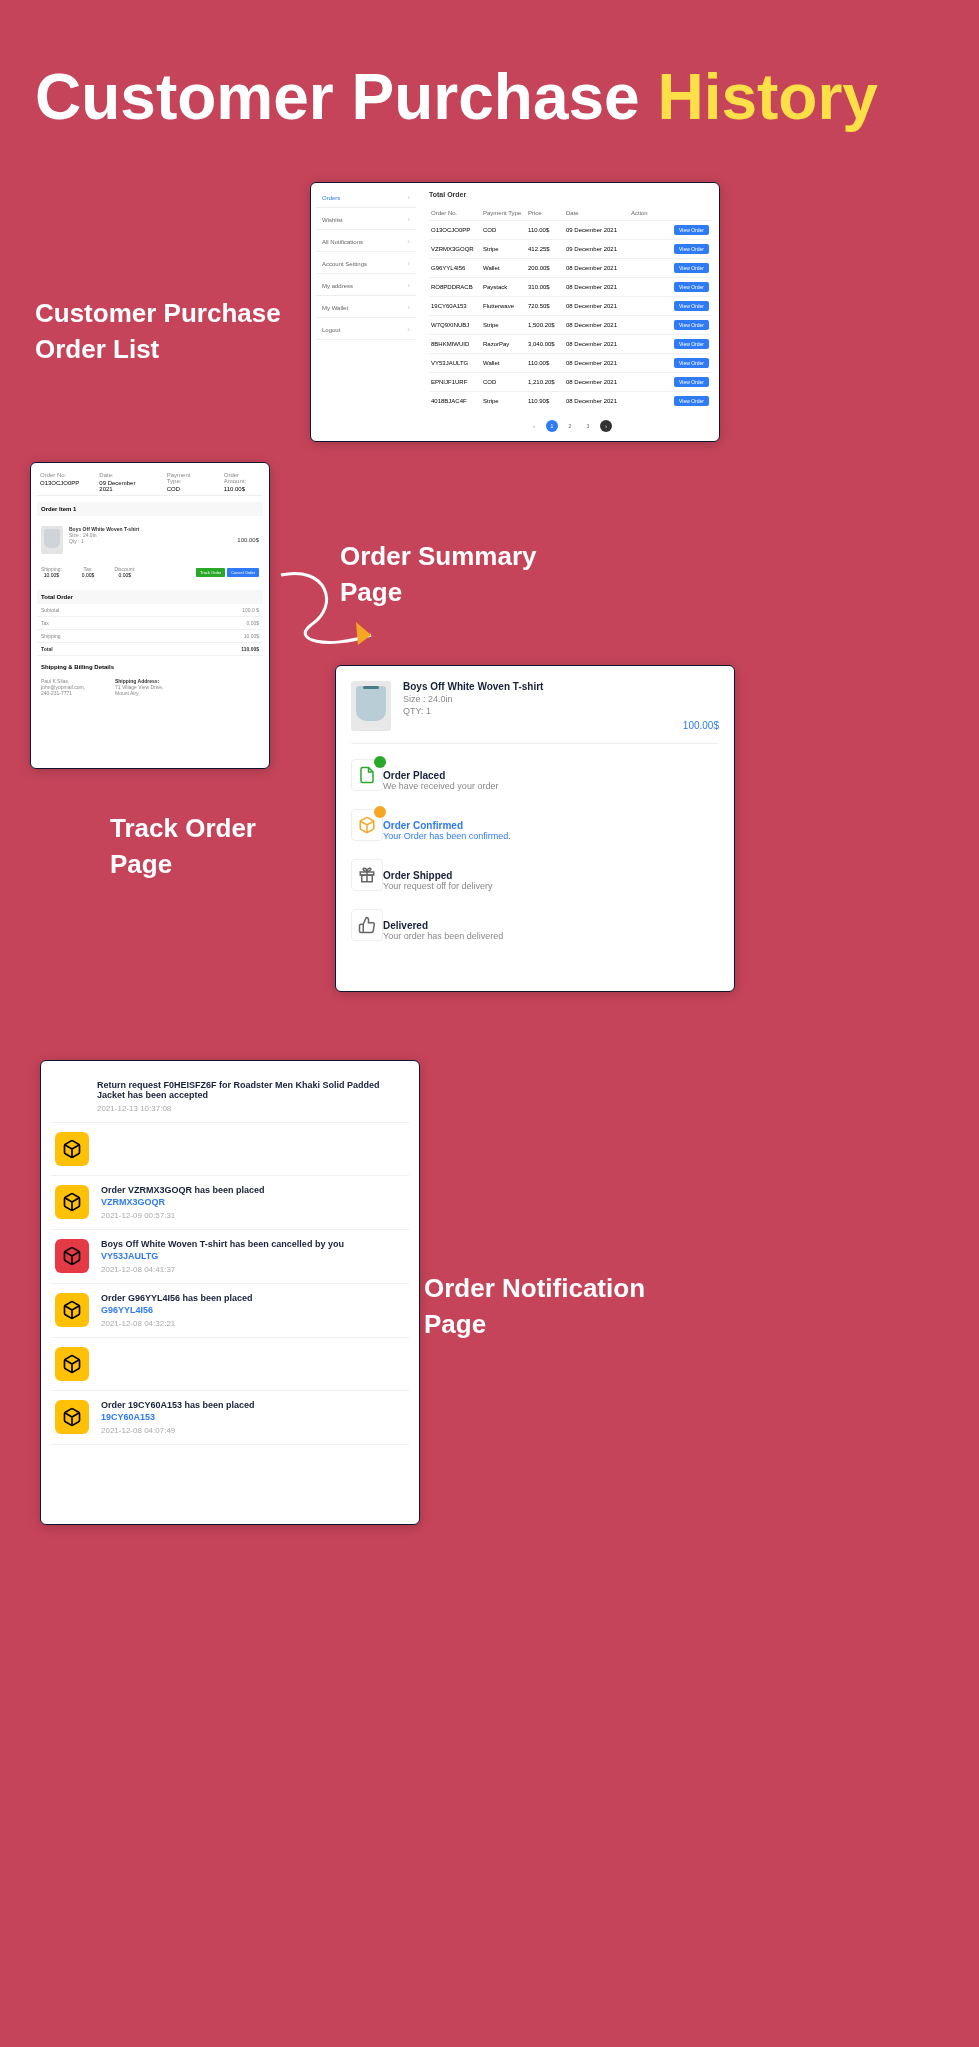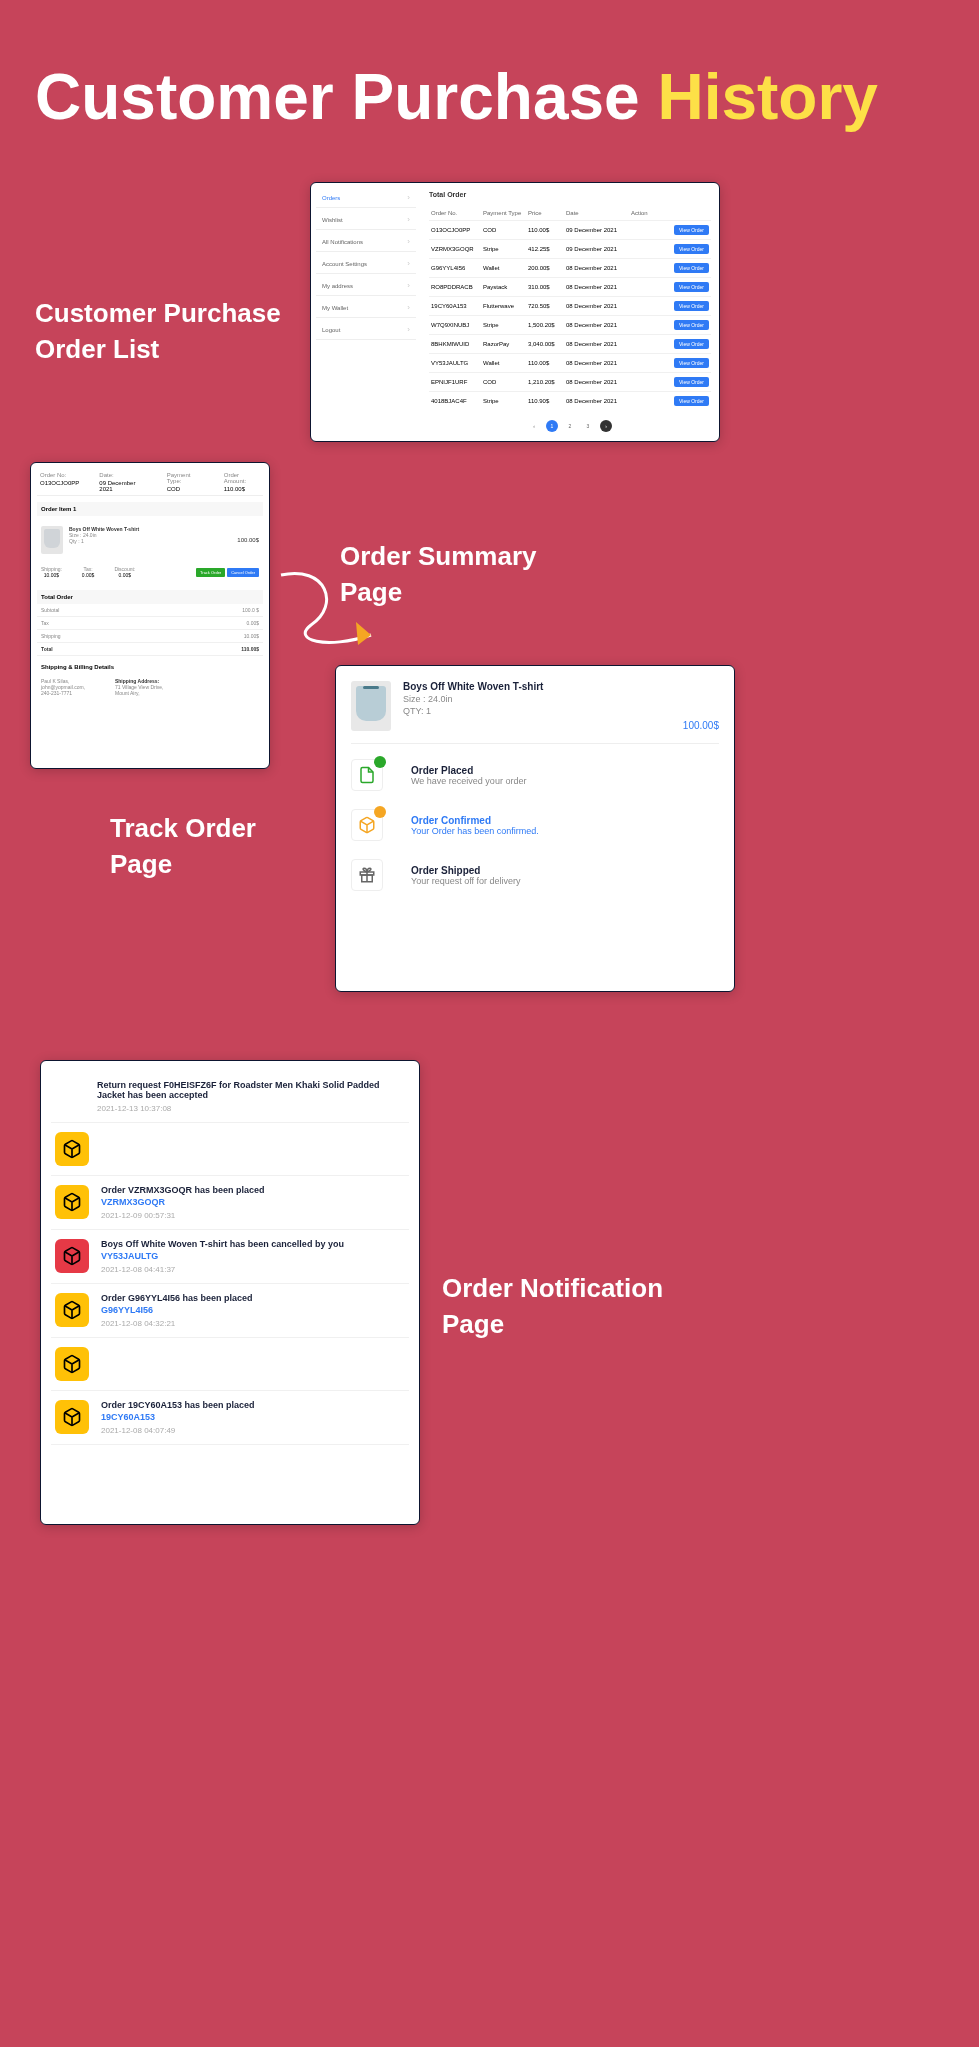--- a/index.html
+++ b/index.html
@@ -3,21 +3,21 @@
 <meta charset="utf-8">
 <style>
 *{box-sizing:border-box;margin:0;padding:0;font-family:-apple-system,BlinkMacSystemFont,'Segoe UI',Arial,sans-serif}
 body{background:#c6445a;width:979px;height:2047px;position:relative;overflow:hidden}
 .title{position:absolute;top:60px;left:35px;font-size:64px;font-weight:700;color:#fff}
 .title .dark{color:#fde047}
 .label{position:absolute;color:#fff;font-size:26px;font-weight:600;line-height:1.4}
 .label-1{top:295px;left:35px}
 .label-2{top:538px;left:340px}
 .label-3{top:810px;left:110px}
-.label-4{top:1270px;left:442px}
+.label-4{top:1270px;left:424px}
 
 .panel{position:absolute;background:#fff;border-radius:6px;box-shadow:0 2px 12px rgba(0,0,0,.2);border:1px solid #0d1530}
 
 
 .order-list{top:182px;left:310px;width:410px;height:260px;display:flex;font-size:6px}
 .sidebar{width:110px;padding:5px;display:flex;flex-direction:column;gap:2px}
 .side-item{padding:5px 6px;color:#666;border-bottom:1px solid #eee;display:flex;justify-content:space-between;align-items:center}
 .side-item.active{color:#2f7af5}
 .side-item .chev{color:#ccc;font-size:8px}
 .order-table{flex:1;padding:8px}
@@ -67,21 +67,21 @@
 .summary{top:665px;left:335px;width:400px;height:327px;padding:15px;font-size:10px}
 .sum-head{display:flex;gap:12px;align-items:flex-start;padding-bottom:12px;border-bottom:1px solid #eee}
 .sum-img{width:40px;height:50px;background:#e8e8e8;border-radius:3px;position:relative}
 .sum-img::after{content:"";position:absolute;top:5px;left:5px;right:5px;bottom:10px;background:#b8cdd6;border-radius:3px 3px 10px 10px}
 .sum-img::before{content:"";position:absolute;top:5px;left:12px;right:12px;height:3px;background:#4a7a8a;border-radius:2px;z-index:1}
 .sum-info{flex:1}
 .sum-info .nm{font-weight:600;color:#1a2139}
 .sum-info .sz{color:#888;font-size:9px;margin-top:2px}
 .sum-price{color:#2f7af5;font-weight:500;align-self:flex-end;margin-left:auto}
 .steps{margin-top:15px;display:flex;flex-direction:column;gap:18px}
-.step{display:flex;gap:28px;align-items:center}
+.step{display:flex;gap:0;align-items:flex-end}
 .step-icon{width:32px;height:32px;border:1px solid #eee;border-radius:4px;display:flex;align-items:center;justify-content:center;position:relative;flex-shrink:0}
 .step-badge{position:absolute;top:-4px;right:-4px;width:12px;height:12px;border-radius:50%}
 .step-badge.green{background:#2aa82a}
 .step-badge.orange{background:#f5a623}
 .step-txt .t{font-weight:600;color:#1a2139}
 .step-txt .s{color:#888;font-size:9px}
 .step.done .t{color:#2f7af5}
 .step.done .s{color:#2f7af5}
 
 
@@ -386,20 +386,31 @@
             <rect x="3" y="8" width="18" height="4"></rect>
             <rect x="5" y="12" width="14" height="9"></rect>
             <path d="M12 8v13M12 8c0-3 2-5 4-5s2 3-4 5M12 8c0-3-2-5-4-5s-2 3 4 5"></path>
           </svg>
         </div>
         <div class="step-txt">
           <div class="t">Order Shipped</div>
           <div class="s">Your request off for delivery</div>
         </div>
       </div>
+      <div class="step">
+        <div class="step-icon">
+          <svg class="ico" viewBox="0 0 24 24" fill="none" stroke="#666" stroke-width="2">
+            <path d="M14 9V5a3 3 0 00-3-3l-4 9v11h11.28a2 2 0 002-1.7l1.38-9a2 2 0 00-2-2.3zM7 22H4a2 2 0 01-2-2v-7a2 2 0 012-2h3"></path>
+          </svg>
+        </div>
+        <div class="step-txt">
+          <div class="t">Delivered</div>
+          <div class="s">Your order has been delivered</div>
+        </div>
+      </div>
     </div>
 </div>
 
 <div class="panel notif" id="notif">
     <div class="n-item n-first">
       <div class="n-body">
         <div class="t">Return request F0HEISFZ6F for Roadster Men Khaki Solid Padded Jacket has been accepted</div>
         <div class="d">2021-12-13 10:37:08</div>
       </div>
     </div>

